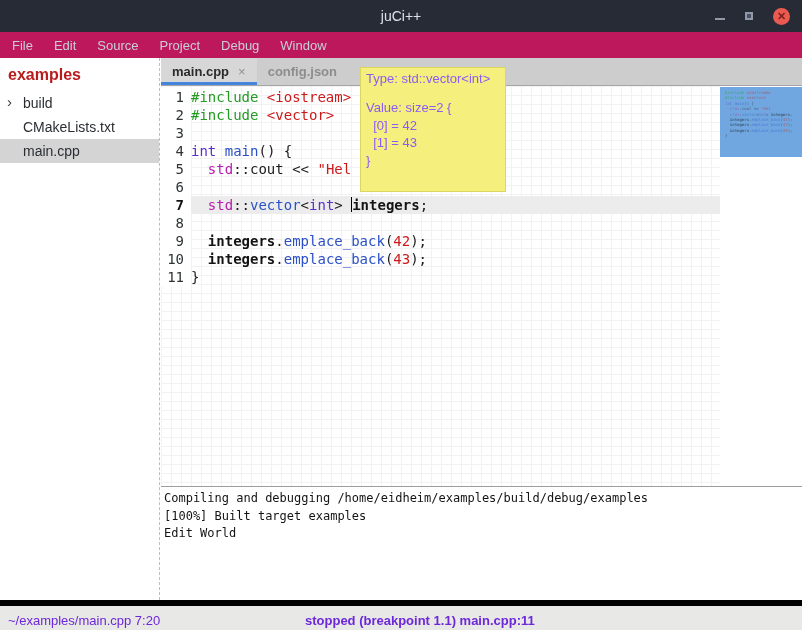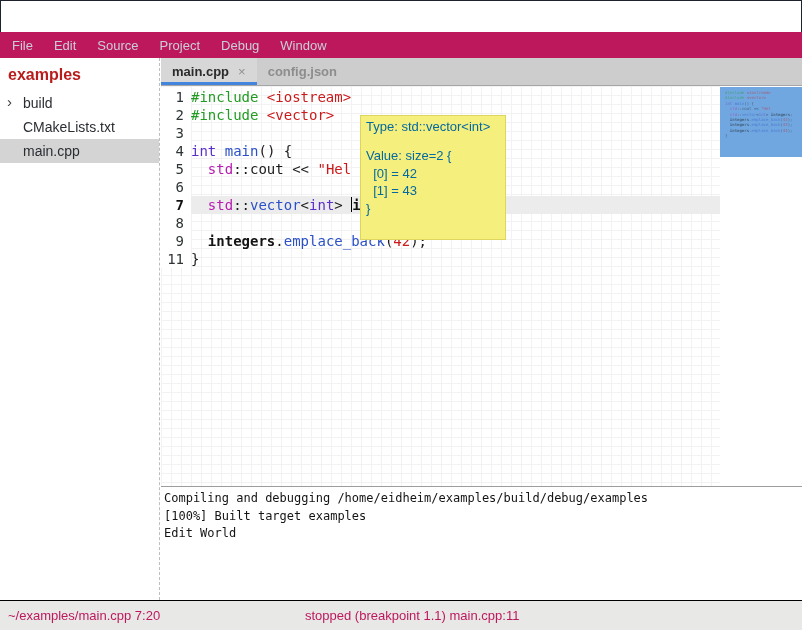--- a/index.html
+++ b/index.html
@@ -56,38 +56,46 @@
   .idb{ font-weight:bold; color:#141414; } .pl{ color:#1a1a1a; }
   .cur{ display:inline-block; width:0; border-left:1px solid #000; height:15px; vertical-align:-2px; }
   
   .minimap{ position:absolute; right:0; top:0; width:82px; height:400px; background:#fff; }
   .mini-view{ position:absolute; left:0; top:1px; width:100%; height:70px; background:#70a7e0;
     overflow:hidden; padding:3px 0 0 5px; }
   .mini-line{ font-family:"DejaVu Sans Mono",monospace; font-size:4px; line-height:5.4px;
     white-space:pre; opacity:0.5; }
   
   .tooltip{ position:absolute; left:360px; top:67px; width:146px; height:125px; z-index:10;
-    background:#f5ef7d; border:1px solid #ddd55e; padding:3px 5px; font-size:13px; color:#0369a1;margin-top:48px; }
+    background:#f5ef7d; border:1px solid #ddd55e; padding:3px 5px; font-size:13px; color:#8b5cf6; }
   .tooltip-value{ margin-top:13px; line-height:17.5px; white-space:pre; }
   
   .terminal{ position:absolute; left:161px; top:486px; right:0; height:114px; background:#fff;
     border-top:1px solid #9d9d9d; padding:3px 0 0 3px;
     font-family:"DejaVu Sans Mono","Liberation Mono",monospace; font-size:12px;
     line-height:17.5px; color:#141414; white-space:pre; }
   
   .statusbar{ position:absolute; left:0; bottom:0; right:0; height:30px; background:#e8e8e7;
-    border-top:1px solid #000000; font-size:13px; color:#be185d; }
+    border-top:6px solid #000000; font-size:13px; color:#6d28d9; }
   .status-left{ position:absolute; left:8px; top:7px; }
-  .status-center{ position:absolute; left:305px; top:7px; }
+  .status-center{ position:absolute; left:305px; top:7px;font-weight:bold; }
 </style>
 </head>
 <body>
 
 <div class="window">
 
+  <div class="titlebar">
+    <span class="title-text">juCi++</span>
+    <div class="win-btns">
+      <div class="btn-min"></div>
+      <div class="btn-restore"></div>
+      <div class="btn-close">✕</div>
+    </div>
+  </div>
 
   <div class="menubar" id="menubar">
       <span class="menu-item">File</span>
       <span class="menu-item">Edit</span>
       <span class="menu-item">Source</span>
       <span class="menu-item">Project</span>
       <span class="menu-item">Debug</span>
       <span class="menu-item">Window</span>
     </div>
 
@@ -121,20 +129,21 @@
     <div class="code-area" id="code-area">
         <div class="code-line"><span class="gutter-num" style="display: inline-block;">1</span><span class="line-text"><span class="pp">#include </span><span class="str">&lt;iostream&gt;</span></span></div>
         <div class="code-line"><span class="gutter-num" style="display: inline-block;">2</span><span class="line-text"><span class="pp">#include </span><span class="str">&lt;vector&gt;</span></span></div>
         <div class="code-line"><span class="gutter-num" style="display: inline-block;">3</span><span class="line-text"></span></div>
         <div class="code-line"><span class="gutter-num" style="display: inline-block;">4</span><span class="line-text"><span class="kw">int</span><span class="pl"> </span><span class="fn">main</span><span class="pl">() {</span></span></div>
         <div class="code-line"><span class="gutter-num" style="display: inline-block;">5</span><span class="line-text"><span class="pl">  </span><span class="ns">std</span><span class="pl">::cout &lt;&lt; </span><span class="str">"Hel</span></span></div>
         <div class="code-line"><span class="gutter-num" style="display: inline-block;">6</span><span class="line-text"></span></div>
         <div class="code-line"><span class="gutter-num bold" style="display: inline-block;">7</span><span class="line-text hl-current"><span class="pl">  </span><span class="ns">std</span><span class="pl">::</span><span class="fn">vector</span><span class="pl">&lt;</span><span class="kw">int</span><span class="pl">&gt; </span><span class="cur"></span><span class="idb">integers</span><span class="pl">;</span></span></div>
         <div class="code-line"><span class="gutter-num" style="display: inline-block;">8</span><span class="line-text"></span></div>
         <div class="code-line"><span class="gutter-num" style="display: inline-block;">9</span><span class="line-text"><span class="pl">  </span><span class="idb">integers</span><span class="pl">.</span><span class="fn">emplace_back</span><span class="pl">(</span><span class="num">42</span><span class="pl">);</span></span></div>
+        <div class="code-line"><span class="gutter-num" style="display: inline-block;">10</span><span class="line-text"><span class="pl">  </span><span class="idb">integers</span><span class="pl">.</span><span class="fn">emplace_back</span><span class="pl">(</span><span class="num">43</span><span class="pl">);</span></span></div>
         <div class="code-line"><span class="gutter-num" style="display: inline-block;">11</span><span class="line-text"><span class="pl">}</span></span></div>
       </div>
     <div class="minimap">
       <div class="mini-view" id="mini-view">
           <div class="mini-line"><span class="pp">#include </span><span class="str">&lt;iostream&gt;</span></div>
           <div class="mini-line"><span class="pp">#include </span><span class="str">&lt;vector&gt;</span></div>
           <div class="mini-line"></div>
           <div class="mini-line"><span class="kw">int</span><span class="pl"> </span><span class="fn">main</span><span class="pl">() {</span></div>
           <div class="mini-line"><span class="pl">  </span><span class="ns">std</span><span class="pl">::cout &lt;&lt; </span><span class="str">"Hel</span></div>
           <div class="mini-line"></div>

